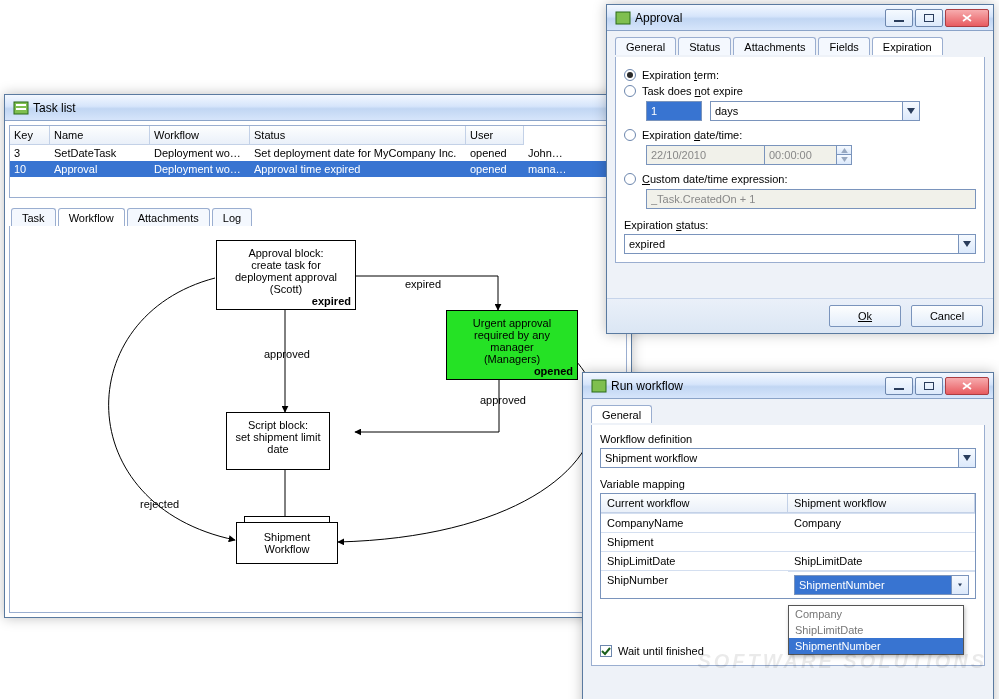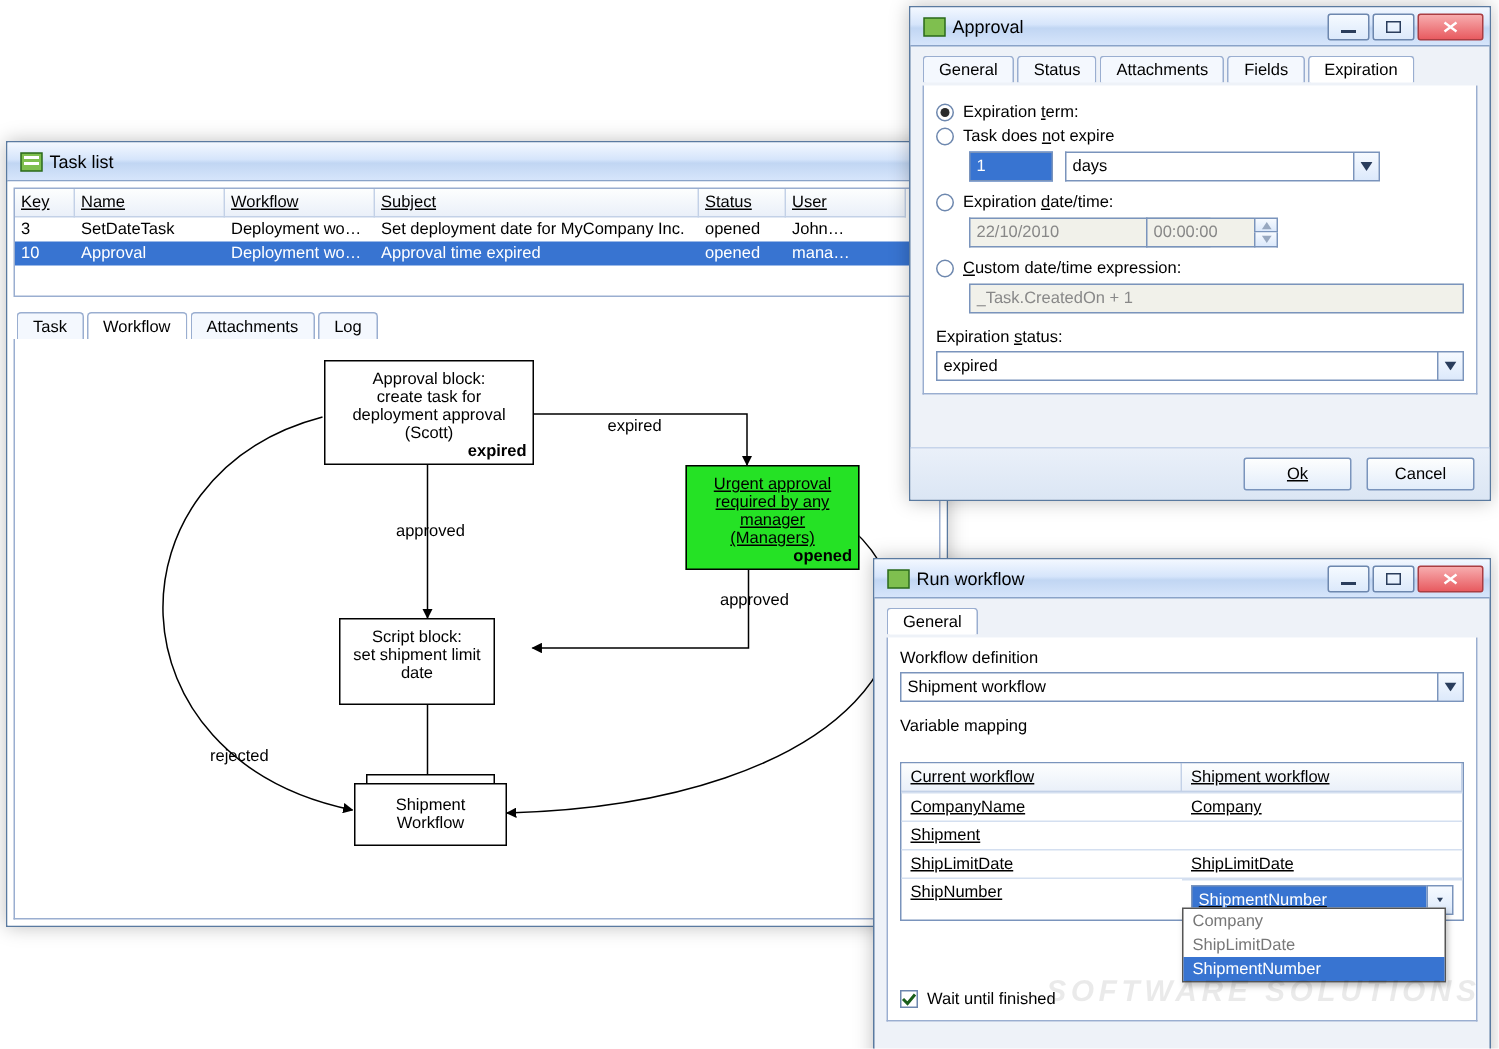--- a/index.html
+++ b/index.html
@@ -52,21 +52,21 @@
             background:linear-gradient(#eaf0f9,#dbe6f4);margin-top:27px; }
   .push-btn { width:72px; height:22px; border:1px solid #7a94bc; background:linear-gradient(#fdfefe,#e3edfa);
               border-radius:2px; cursor:pointer; display:flex; align-items:center; justify-content:center;}
 
   
   #tasklist { left:4px; top:94px; width:628px; height:524px; }
   #tasklist .content { padding:0; background:#fff; }
   .grid { border:1px solid #9aaed0; margin:4px; }
   .grid-head, .grid-row { display:grid; grid-template-columns:40px 100px 100px 216px 58px 80px; }
   .grid-head div { border:1px solid #c3d1e7; border-top:none; border-left:none; padding:3px 4px;
-                   background:linear-gradient(#fdfefe,#eaf0f9); font-weight:400;text-decoration:underline;}
+                   background:linear-gradient(#fdfefe,#eaf0f9); font-weight:400;}
   .grid-row div { padding:2px 4px; white-space:nowrap; overflow:hidden; text-overflow:ellipsis;}
   .grid-row.sel { background:#3874d1; color:#fff;}
 
   .lower-tabs { margin:6px 6px 0 6px; }
 
   .workflow-area { position:relative; flex:1; margin:0 4px 4px; border:1px solid #9aaed0; border-top:none;
                    background:#fff; height:350px; overflow:hidden;}
   .wf-box { position:absolute; border:1px solid #000; background:#fff; text-align:center; padding:6px 6px 14px;
             font-size:11px; }
   .wf-box.green { background:#25e225; }
@@ -114,21 +114,20 @@
     </span>
     <span class="title">Task list</span>
   </div>
 
   <div class="content" style="display:flex; flex-direction:column; height:calc(100% - 26px);">
     <div class="grid">
       <div class="grid-head">
         <div>Key</div>
         <div>Name</div>
         <div>Workflow</div>
-        <div>Subject</div>
         <div>Status</div>
         <div>User</div>
       </div>
       <div class="grid-row">
         <div>3</div>
         <div>SetDateTask</div>
         <div>Deployment wo…</div>
         <div>Set deployment date for MyCompany Inc.</div>
         <div>opened</div>
         <div>John…</div>
@@ -173,21 +172,21 @@
       </svg>
 
       <div class="wf-box" style="left:206px; top:14px; width:140px;">
         <div>Approval block:</div>
         <div>create task for</div>
         <div>deployment approval</div>
         <div>(Scott)</div>
         <span class="wf-status">expired</span>
       </div>
 
-      <div class="wf-box green" style="left:447px; top:84px; width:116px;text-decoration:underline;">
+      <div class="wf-box green" style="left:436px; top:84px; width:132px;">
         <div>Urgent approval</div>
         <div>required by any</div>
         <div>manager</div>
         <div>(Managers)</div>
         <span class="wf-status">opened</span>
       </div>
 
       <div class="wf-box" style="left:216px; top:186px; width:104px;">
         <div>Script block:</div>
         <div>set shipment limit</div>
@@ -355,21 +354,21 @@
       <div class="combo" style="margin:3px 0 10px;">
         <input class="text-input" value="Shipment workflow" style="">
         <div class="drop">
             <svg viewBox="0 0 8 6">
               <path d="M0 0 H8 L4 6 Z" fill="#2a3d5c"></path>
             </svg>
           </div>
       </div>
 
       <div>Variable mapping</div>
-      <div class="vm-grid" style="margin-top:18px;text-decoration:underline;">
+      <div class="vm-grid" style="margin-top:3px;">
         <div class="vm-head">
           <div>Current workflow</div>
           <div>Shipment workflow</div>
         </div>
         <div class="vm-row">
           <div>CompanyName</div>
           <div>Company</div>
         </div>
         <div class="vm-row">
           <div>Shipment</div>

